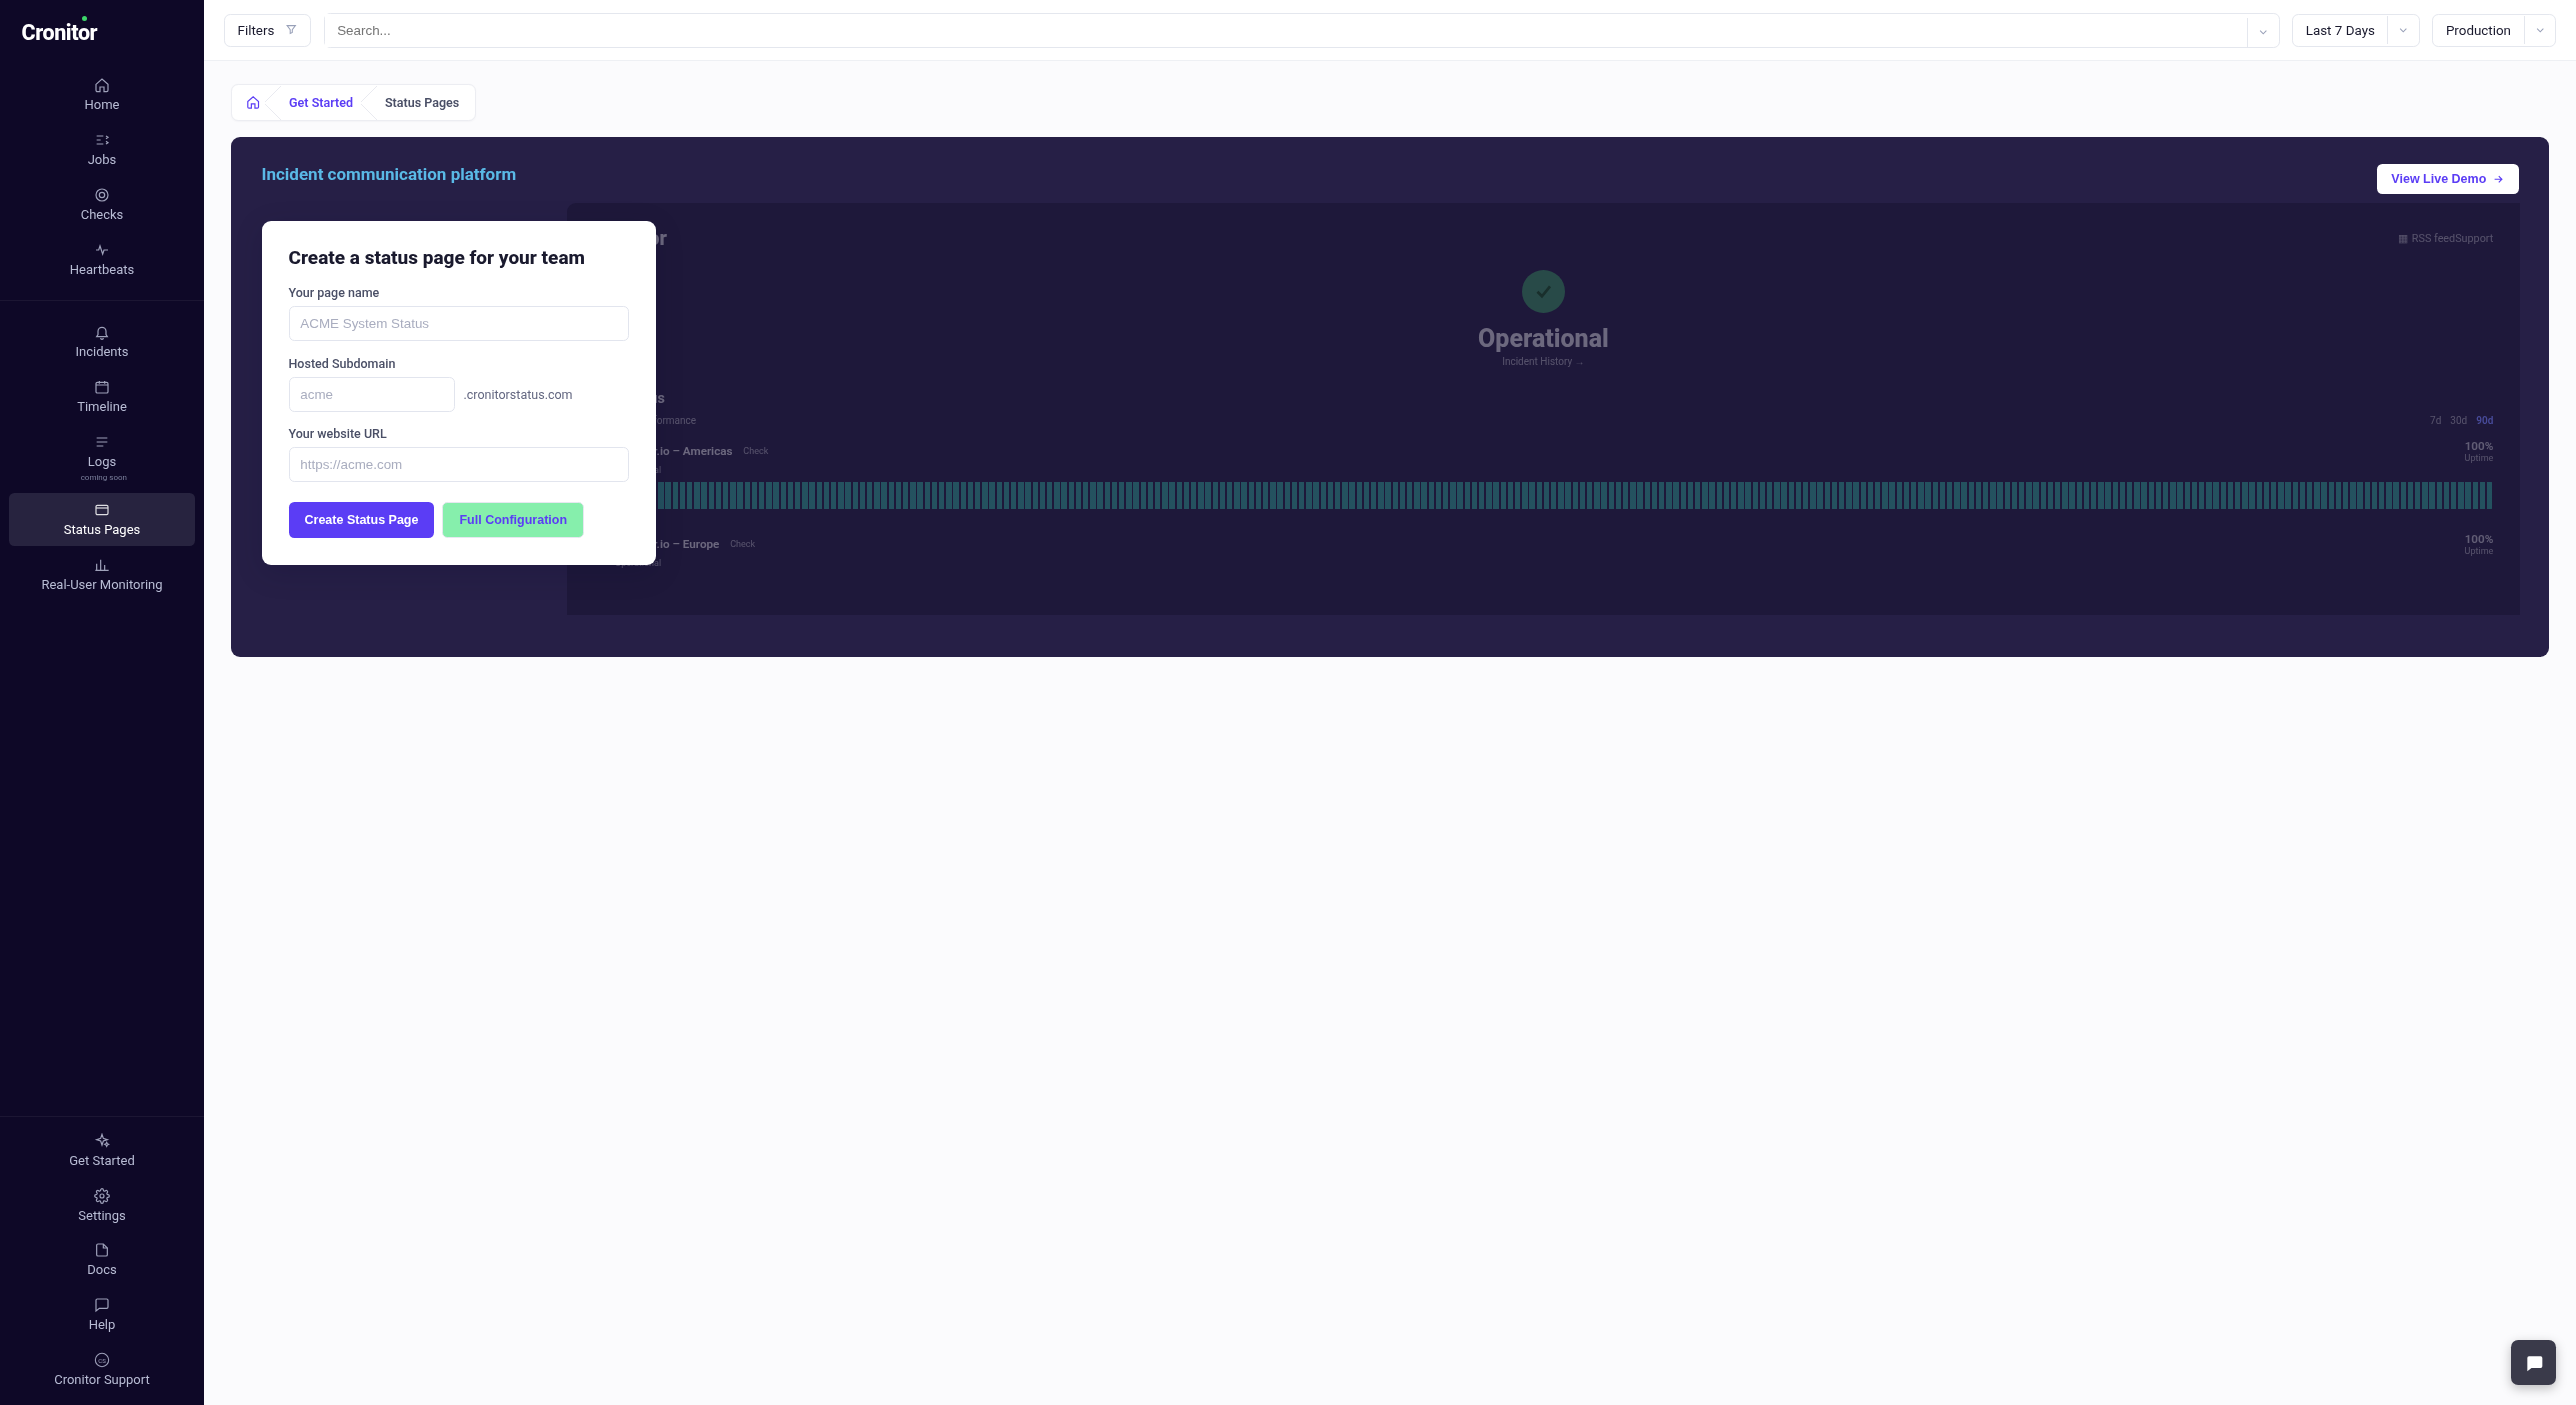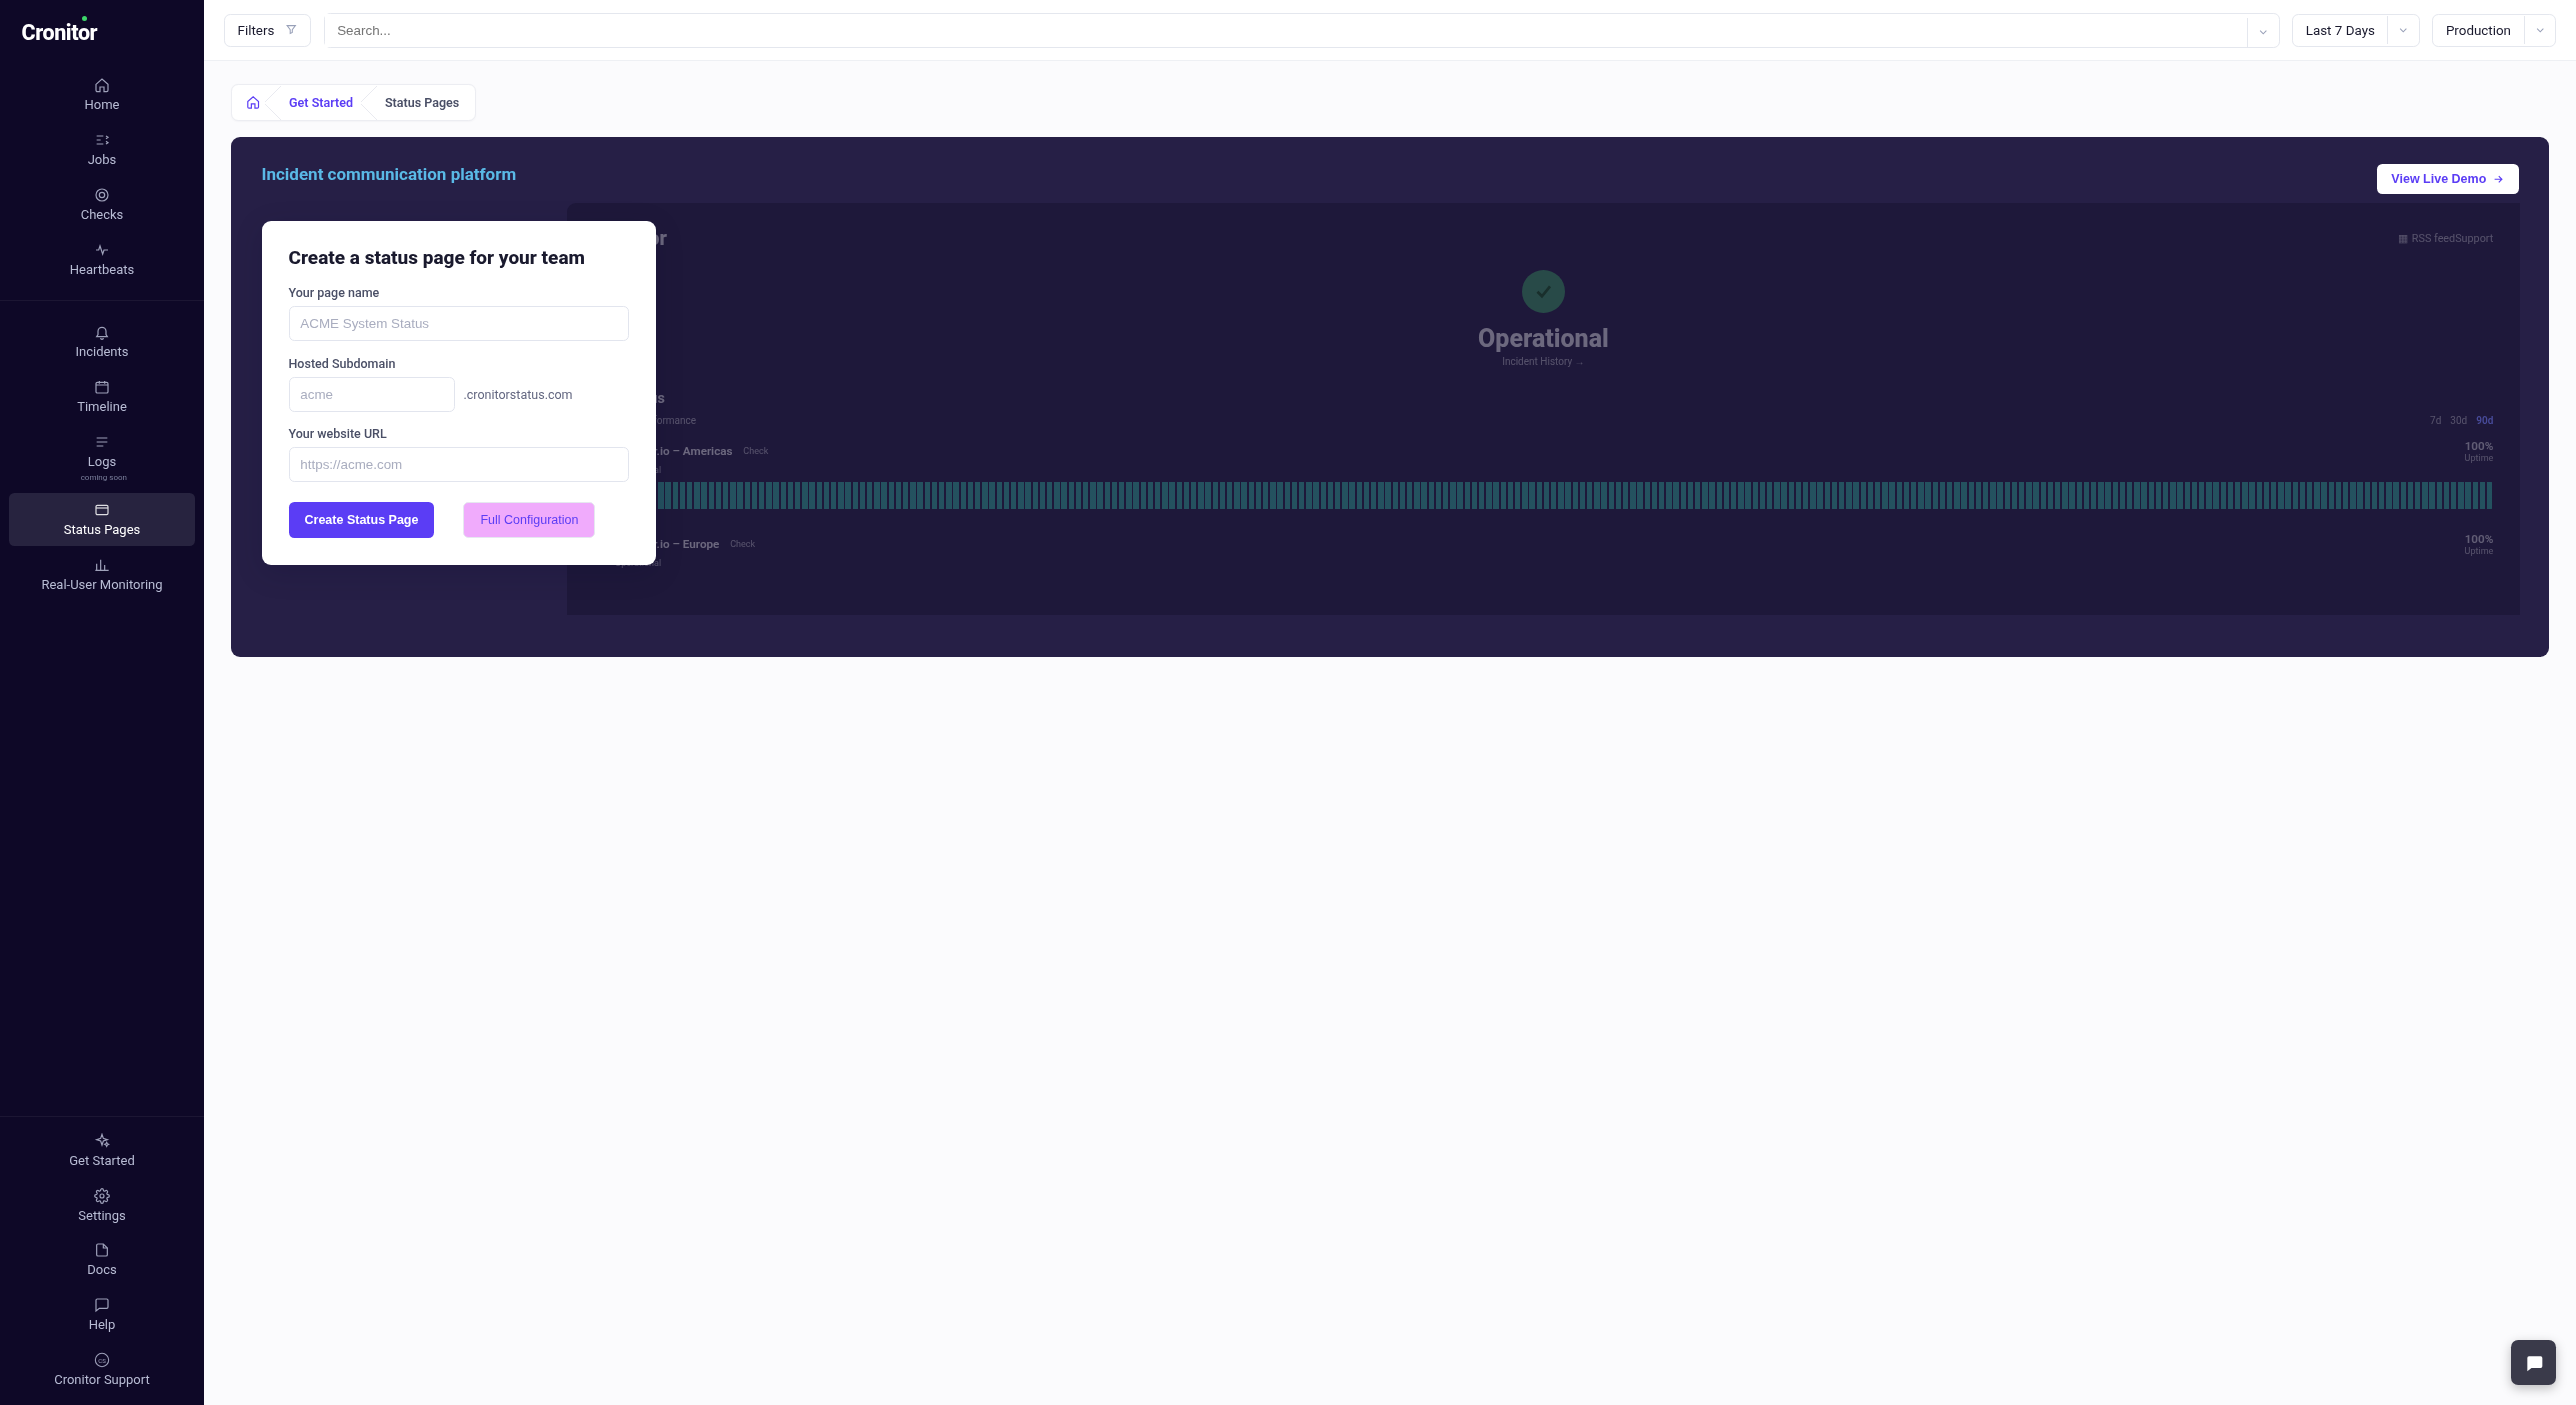--- a/index.html
+++ b/index.html
@@ -150,28 +150,28 @@
 .field { margin-bottom: 14.3px; }
 .field-label { font-size:12.5px; color:#4a4f66; margin-bottom:6.3px; display:block; font-weight:500;}
 .text-input {
   width:100%; border:0.9px solid #e2e5ee; border-radius:5.4px;
   padding: 9px 10.8px; font-size:13.4px; outline:none;
 }
 .text-input::placeholder { color:#a9adbf; }
 .subdomain-row { display:flex; align-items:center; gap:9px; }
 .subdomain-row .text-input { width: 166px; }
 .suffix { color:#636781; font-size:12.5px; }
-.form-actions { display:flex; gap:29px; margin-top: 20px; }
+.form-actions { display:flex; gap:8px; margin-top: 20px; }
 .btn-primary {
   background:#5b3df5; color:#fff; border:none; border-radius:5.4px;
   padding: 10px 16px; font-weight:600; font-size:12.5px; cursor:pointer;
 }
 .btn-secondary {
-  background:#f0abfc; color:#5b3df5; border:0.9px solid #e6e8f0; border-radius:5.4px;
-  padding: 10px 16px; font-weight:400; font-size:12.5px; cursor:pointer;
+  background:#86efac; color:#5b3df5; border:0.9px solid #e6e8f0; border-radius:5.4px;
+  padding: 10px 16px; font-weight:700; font-size:12.5px; cursor:pointer;
 }
 
 
 .preview {
   position:absolute; left:305px; right:-1.8px; top:-18px; bottom:-9px;
   background:#1e183a;
   border-top-left-radius:9px;
   padding: 23px 27px;
   color: rgba(255,255,255,0.25);
   z-index:1;

